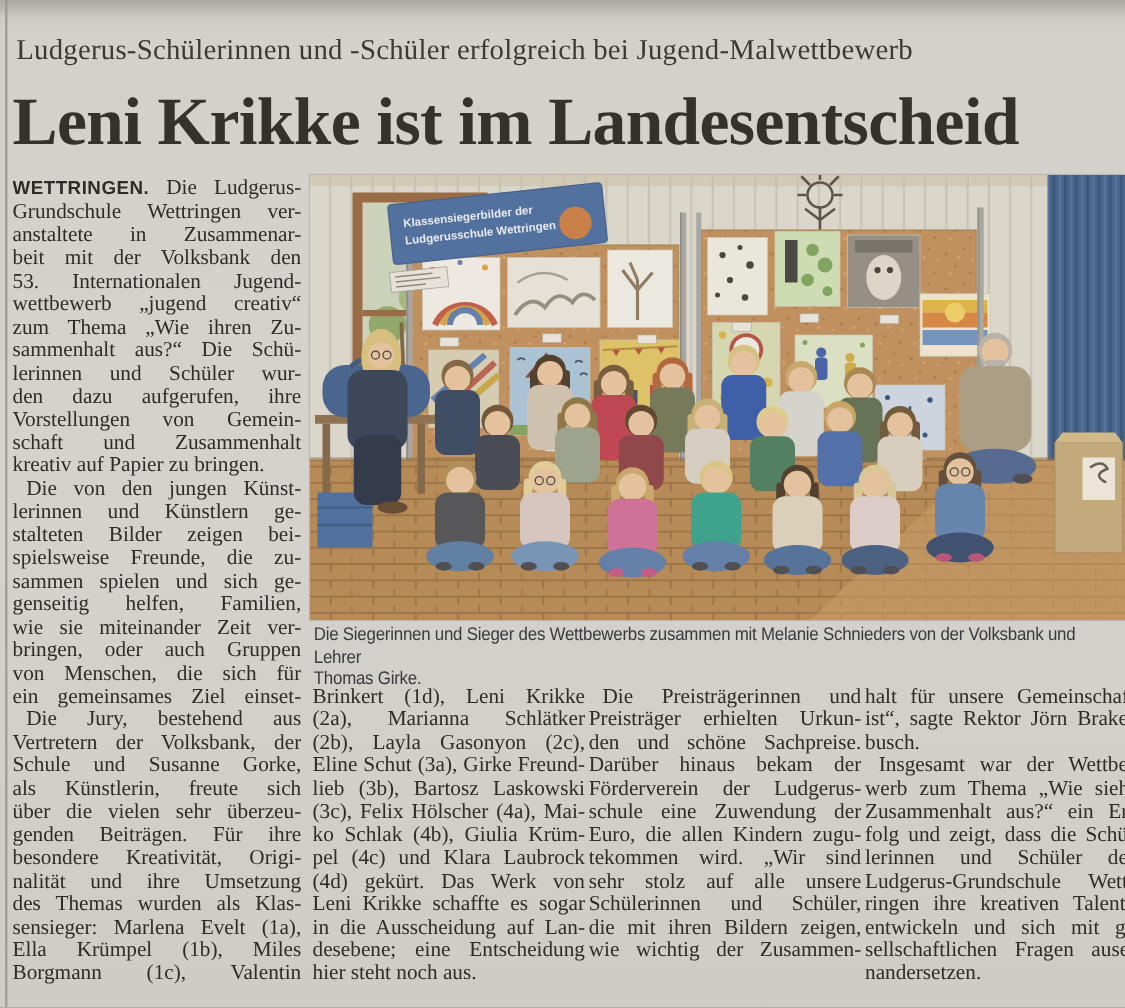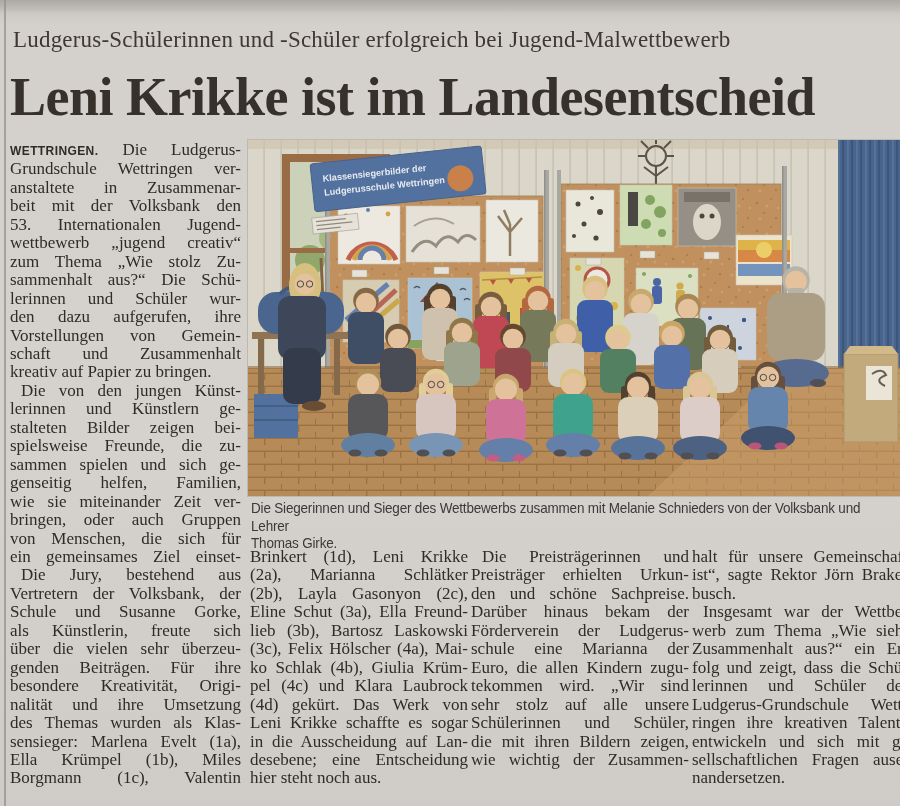--- a/index.html
+++ b/index.html
@@ -15,21 +15,21 @@
   .kicker{position:absolute;left:13px;top:27px;font-size:23px;color:#3e3833;letter-spacing:.2px;}
   .headline{position:absolute;left:10px;top:66px;font-size:54px;font-weight:700;color:#36312b;letter-spacing:-.5px;white-space:nowrap;}
   .col{position:absolute;top:548px;width:218px;font-size:17px;line-height:18.45px;color:#2f2b27;}
   .col1{left:10px;top:141px;width:231px;}
   .col2{left:250px;}
   .col3{left:471px;}
   .col4{left:692px;width:216px;}
   .line{text-align:justify;text-align-last:justify;white-space:nowrap;overflow:hidden;}
   .line.endp{text-align-last:left;}
   .line.ind{text-indent:11px;}
-  .lead{font-family:"Liberation Sans",sans-serif;font-weight:700;font-size:12px;letter-spacing:.4px;}
+  .lead{font-family:"Liberation Sans",sans-serif;font-weight:700;font-size:15px;letter-spacing:.4px;}
   .caption{position:absolute;left:251px;top:500px;width:700px;
     font-family:"Liberation Sans",sans-serif;font-size:14.6px;line-height:17.5px;color:#3a3a3a;
     letter-spacing:-.2px;transform:scaleX(.925);transform-origin:0 0;}
   .photo{position:absolute;left:248px;top:140px;width:652px;height:356px;outline:1px solid #bcb8b2;}
   svg text{font-family:"Liberation Sans",sans-serif;}
 </style>
 </head>
 <body>
 
 <div class="page">
@@ -436,21 +436,21 @@
     <div>Thomas Girke.</div>
   </div>
 
   <div class="col col1">
       <div class="line"><b class="lead">WETTRINGEN.</b> Die Ludgerus-</div>
       <div class="line">Grundschule Wettringen ver-</div>
       <div class="line">anstaltete in Zusammenar-</div>
       <div class="line">beit mit der Volksbank den</div>
       <div class="line">53. Internationalen Jugend-</div>
       <div class="line">wettbewerb „jugend creativ“</div>
-      <div class="line">zum Thema „Wie stolz Zu-</div>
+      <div class="line">zum Thema „Wie ihren Zu-</div>
       <div class="line">sammenhalt aus?“ Die Schü-</div>
       <div class="line">lerinnen und Schüler wur-</div>
       <div class="line">den dazu aufgerufen, ihre</div>
       <div class="line">Vorstellungen von Gemein-</div>
       <div class="line">schaft und Zusammenhalt</div>
       <div class="line endp">kreativ auf Papier zu bringen.</div>
       <div class="line ind">Die von den jungen Künst-</div>
       <div class="line">lerinnen und Künstlern ge-</div>
       <div class="line">stalteten Bilder zeigen bei-</div>
       <div class="line">spielsweise Freunde, die zu-</div>
@@ -470,38 +470,38 @@
       <div class="line">nalität und ihre Umsetzung</div>
       <div class="line">des Themas wurden als Klas-</div>
       <div class="line">sensieger: Marlena Evelt (1a),</div>
       <div class="line">Ella Krümpel (1b), Miles</div>
       <div class="line">Borgmann (1c), Valentin</div>
     </div>
   <div class="col col2">
       <div class="line">Brinkert (1d), Leni Krikke</div>
       <div class="line">(2a), Marianna Schlätker</div>
       <div class="line">(2b), Layla Gasonyon (2c),</div>
-      <div class="line">Eline Schut (3a), Ella Freund-</div>
+      <div class="line">Eline Schut (3a), Girke Freund-</div>
       <div class="line">lieb (3b), Bartosz Laskowski</div>
       <div class="line">(3c), Felix Hölscher (4a), Mai-</div>
       <div class="line">ko Schlak (4b), Giulia Krüm-</div>
       <div class="line">pel (4c) und Klara Laubrock</div>
       <div class="line">(4d) gekürt. Das Werk von</div>
       <div class="line">Leni Krikke schaffte es sogar</div>
       <div class="line">in die Ausscheidung auf Lan-</div>
       <div class="line">desebene; eine Entscheidung</div>
       <div class="line endp">hier steht noch aus.</div>
     </div>
   <div class="col col3">
       <div class="line ind">Die Preisträgerinnen und</div>
       <div class="line">Preisträger erhielten Urkun-</div>
       <div class="line">den und schöne Sachpreise.</div>
       <div class="line">Darüber hinaus bekam der</div>
       <div class="line">Förderverein der Ludgerus-</div>
-      <div class="line">schule eine Marianna der</div>
+      <div class="line">schule eine Zuwendung der</div>
       <div class="line">Euro, die allen Kindern zugu-</div>
       <div class="line">tekommen wird. „Wir sind</div>
       <div class="line">sehr stolz auf alle unsere</div>
       <div class="line">Schülerinnen und Schüler,</div>
       <div class="line">die mit ihren Bildern zeigen,</div>
       <div class="line">wie wichtig der Zusammen-</div>
     </div>
   <div class="col col4">
       <div class="line">halt für unsere Gemeinschaft</div>
       <div class="line">ist“, sagte Rektor Jörn Brake-</div>

